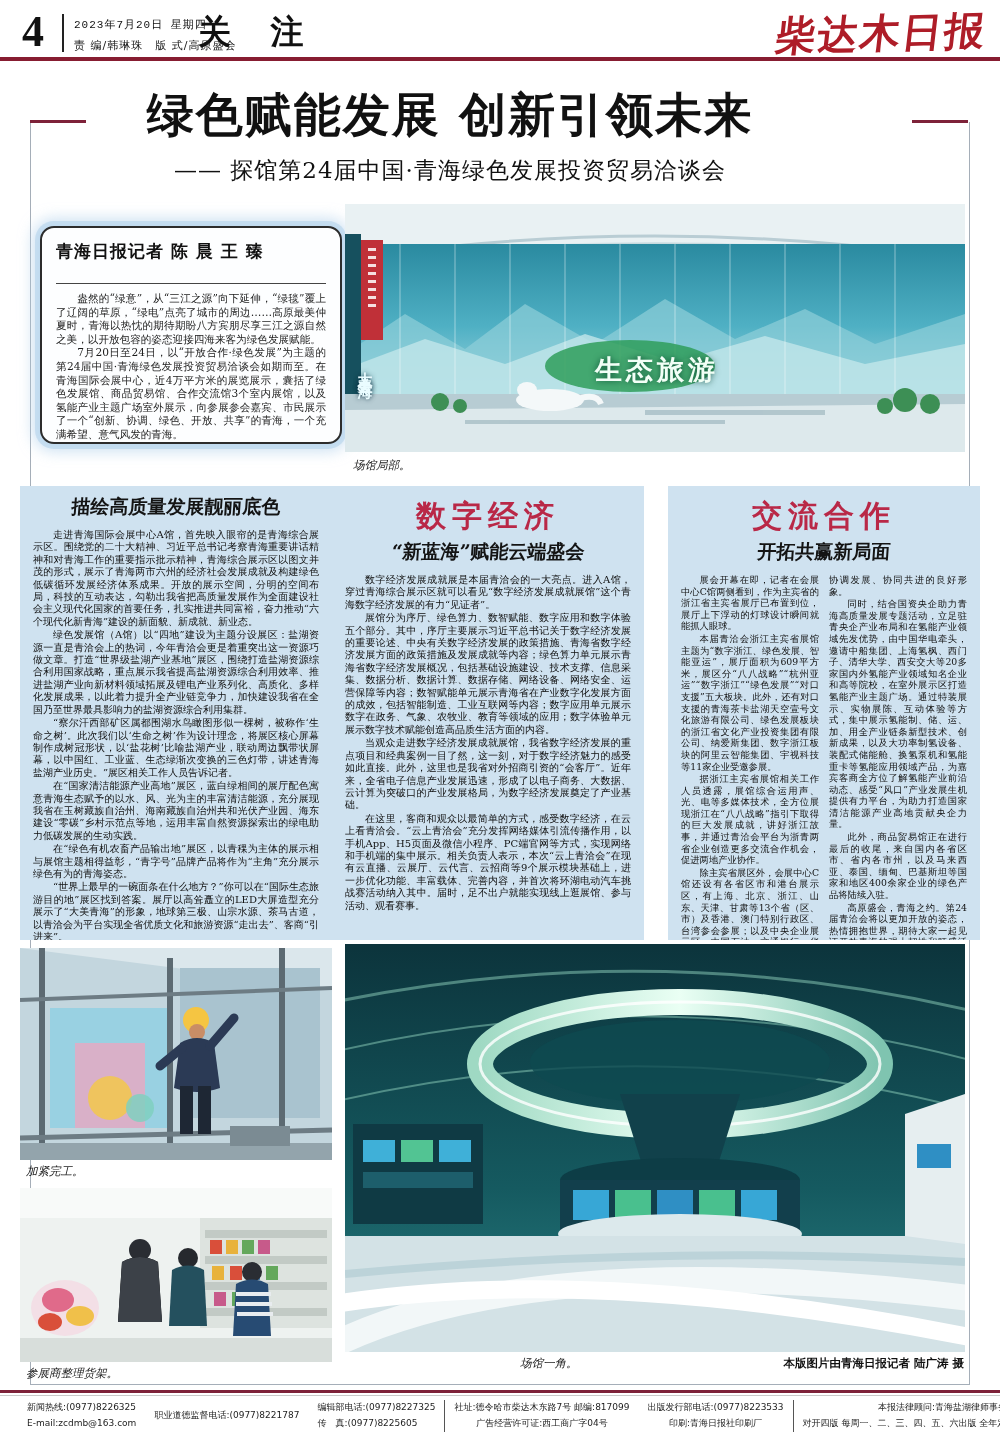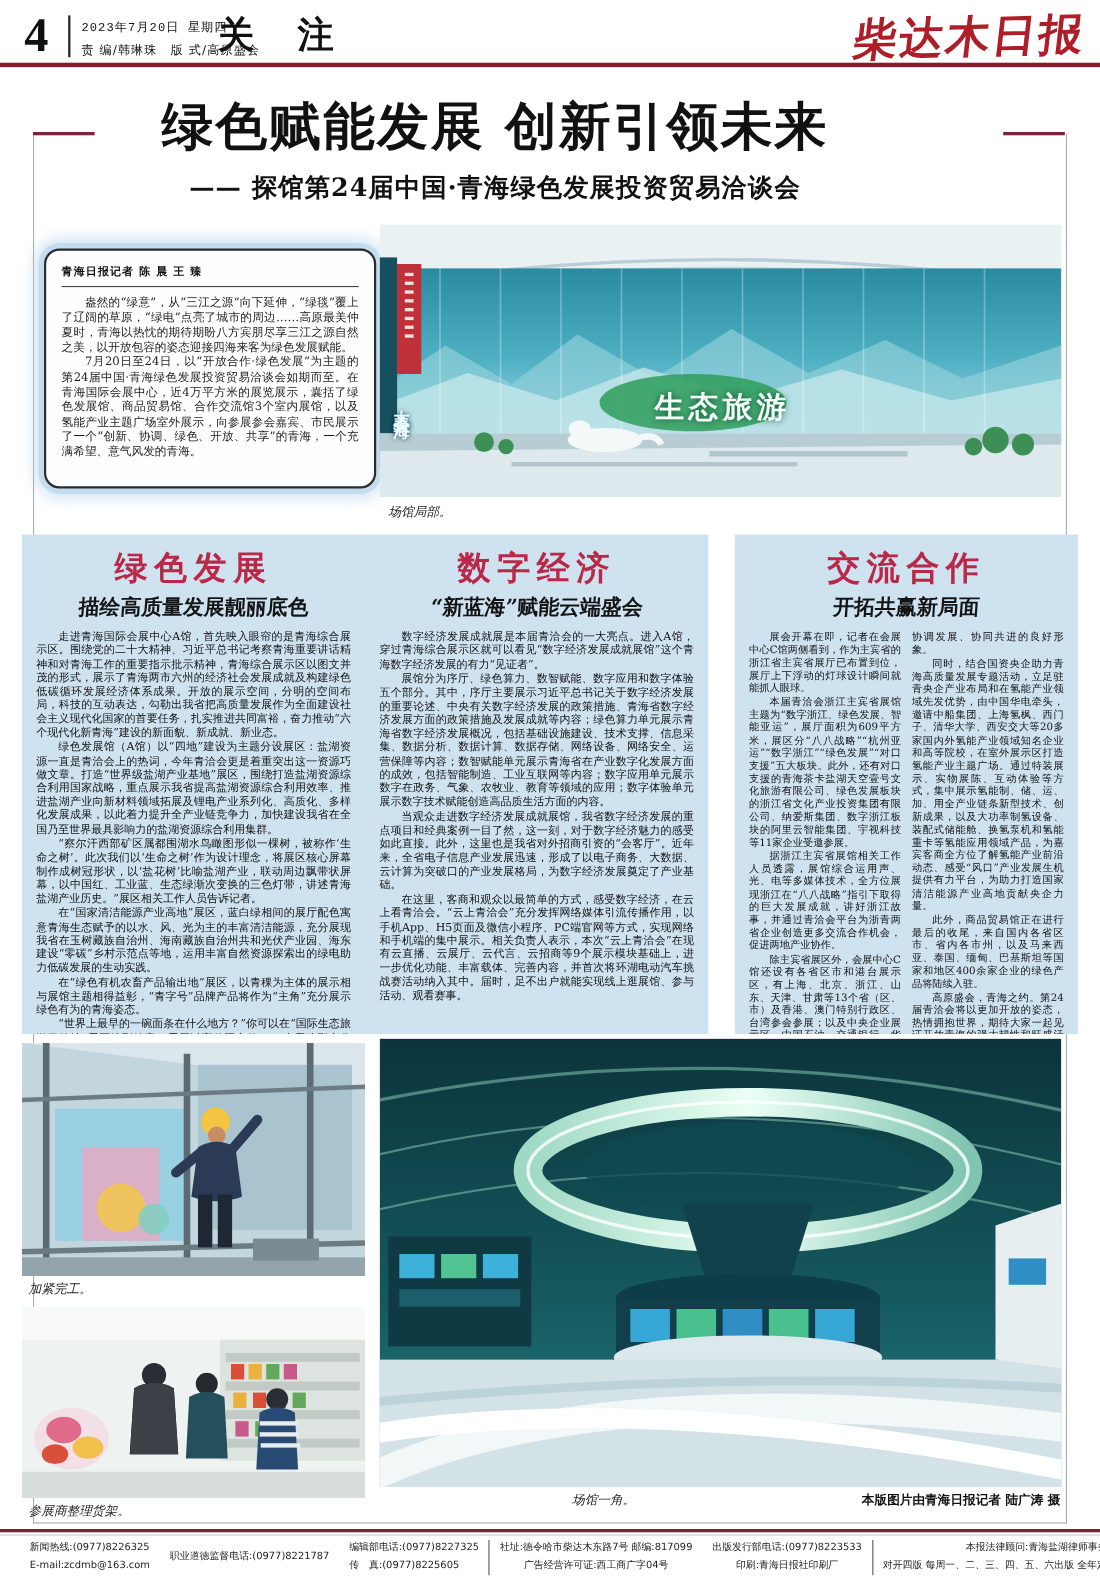--- a/index.html
+++ b/index.html
@@ -22,28 +22,28 @@
   
   .frame{position:absolute;left:30px;top:122px;width:938px;height:1262px;
          border-left:1px solid #a5aeb8;border-right:1px solid #a5aeb8;border-bottom:1px solid #a5aeb8;}
   .dash{position:absolute;top:120px;width:56px;height:3px;background:#7e2239;}
   .dash-l{left:30px;} .dash-r{left:912px;}
 
   
   .headline{position:absolute;left:0;top:84px;width:900px;text-align:center;z-index:3;}
   .headline h1{margin:0;font-size:47px;font-weight:900;letter-spacing:2px;
                font-family:"DejaVu Serif","Liberation Serif",serif;}
-  .headline h2{margin:8px 0 0 0;font-size:23px;font-weight:bold;letter-spacing:1px;
+  .headline h2{margin:8px 0 0 0;font-size:23px;font-weight:normal;letter-spacing:1px;
                font-family:"DejaVu Serif","Liberation Serif",serif;}
 
   
   .intro-box{position:absolute;left:40px;top:226px;width:270px;height:190px;background:#fdfeff;
              border:2px solid #2c2c2c;border-radius:14px;box-shadow:0 0 0 5px rgba(176,209,235,.55),0 0 14px 8px rgba(176,209,235,.6);
              padding:12px 14px;overflow:hidden;}
-  .byline{font-size:10px;font-weight:bold;letter-spacing:1px;padding-bottom:6px;
+  .byline{font-size:17px;font-weight:bold;letter-spacing:1px;padding-bottom:20px;
           border-bottom:1.5px solid #444;margin-bottom:8px;}
   .intro-box p, .col-body p{margin:0;text-align:justify;text-indent:2em;
           font-family:"DejaVu Serif","Liberation Serif",serif;}
   .intro-box p{font-size:10.6px;line-height:13.6px;color:#1c1c1c;}
 
   .photo{position:absolute;overflow:hidden;}
   .photo svg{display:block;}
   .caption{position:absolute;font-size:11.5px;font-style:italic;color:#222;
            font-family:"DejaVu Serif","Liberation Serif",serif;}
 
@@ -170,21 +170,20 @@
         <rect x="300" y="206" width="180" height="5"></rect>
           <rect x="120" y="216" width="260" height="4"></rect>
       </g>
     </svg>
   </div>
   <div class="photo-label-side">大美青海</div>
   <div class="photo-label-main">生态旅游</div>
   <div class="caption" style="left:353px;top:458px;">场馆局部。</div>
 
   <div class="col-box col-1">
-    <div class="col-title">绿色发展</div>
     <div class="col-sub">描绘高质量发展靓丽底色</div>
     <div class="col-body">
       <p>走进青海国际会展中心A馆，首先映入眼帘的是青海综合展示区。围绕党的二十大精神、习近平总书记考察青海重要讲话精神和对青海工作的重要指示批示精神，青海综合展示区以图文并茂的形式，展示了青海两市六州的经济社会发展成就及构建绿色低碳循环发展经济体系成果。开放的展示空间，分明的空间布局，科技的互动表达，勾勒出我省把高质量发展作为全面建设社会主义现代化国家的首要任务，扎实推进共同富裕，奋力推动“六个现代化新青海”建设的新面貌、新成就、新业态。</p>
       <p>绿色发展馆（A馆）以“四地”建设为主题分设展区：盐湖资源一直是青洽会上的热词，今年青洽会更是着重突出这一资源巧做文章。打造“世界级盐湖产业基地”展区，围绕打造盐湖资源综合利用国家战略，重点展示我省提高盐湖资源综合利用效率、推进盐湖产业向新材料领域拓展及锂电产业系列化、高质化、多样化发展成果，以此着力提升全产业链竞争力，加快建设我省在全国乃至世界最具影响力的盐湖资源综合利用集群。</p>
       <p>“察尔汗西部矿区属都围湖水鸟瞰图形似一棵树，被称作‘生命之树’。此次我们以‘生命之树’作为设计理念，将展区核心屏幕制作成树冠形状，以‘盐花树’比喻盐湖产业，联动周边飘带状屏幕，以中国红、工业蓝、生态绿渐次变换的三色灯带，讲述青海盐湖产业历史。”展区相关工作人员告诉记者。</p>
       <p>在“国家清洁能源产业高地”展区，蓝白绿相间的展厅配色寓意青海生态赋予的以水、风、光为主的丰富清洁能源，充分展现我省在玉树藏族自治州、海南藏族自治州共和光伏产业园、海东建设“零碳”乡村示范点等地，运用丰富自然资源探索出的绿电助力低碳发展的生动实践。</p>
       <p>在“绿色有机农畜产品输出地”展区，以青稞为主体的展示相与展馆主题相得益彰，“青字号”品牌产品将作为“主角”充分展示绿色有为的青海姿态。</p>
       <p>“世界上最早的一碗面条在什么地方？”你可以在“国际生态旅游目的地”展区找到答案。展厅以高耸矗立的LED大屏造型充分展示了“大美青海”的形象，地球第三极、山宗水源、茶马古道，以青洽会为平台实现全省优质文化和旅游资源“走出去”、客商“引进来”。</p>
     </div>
   </div>

